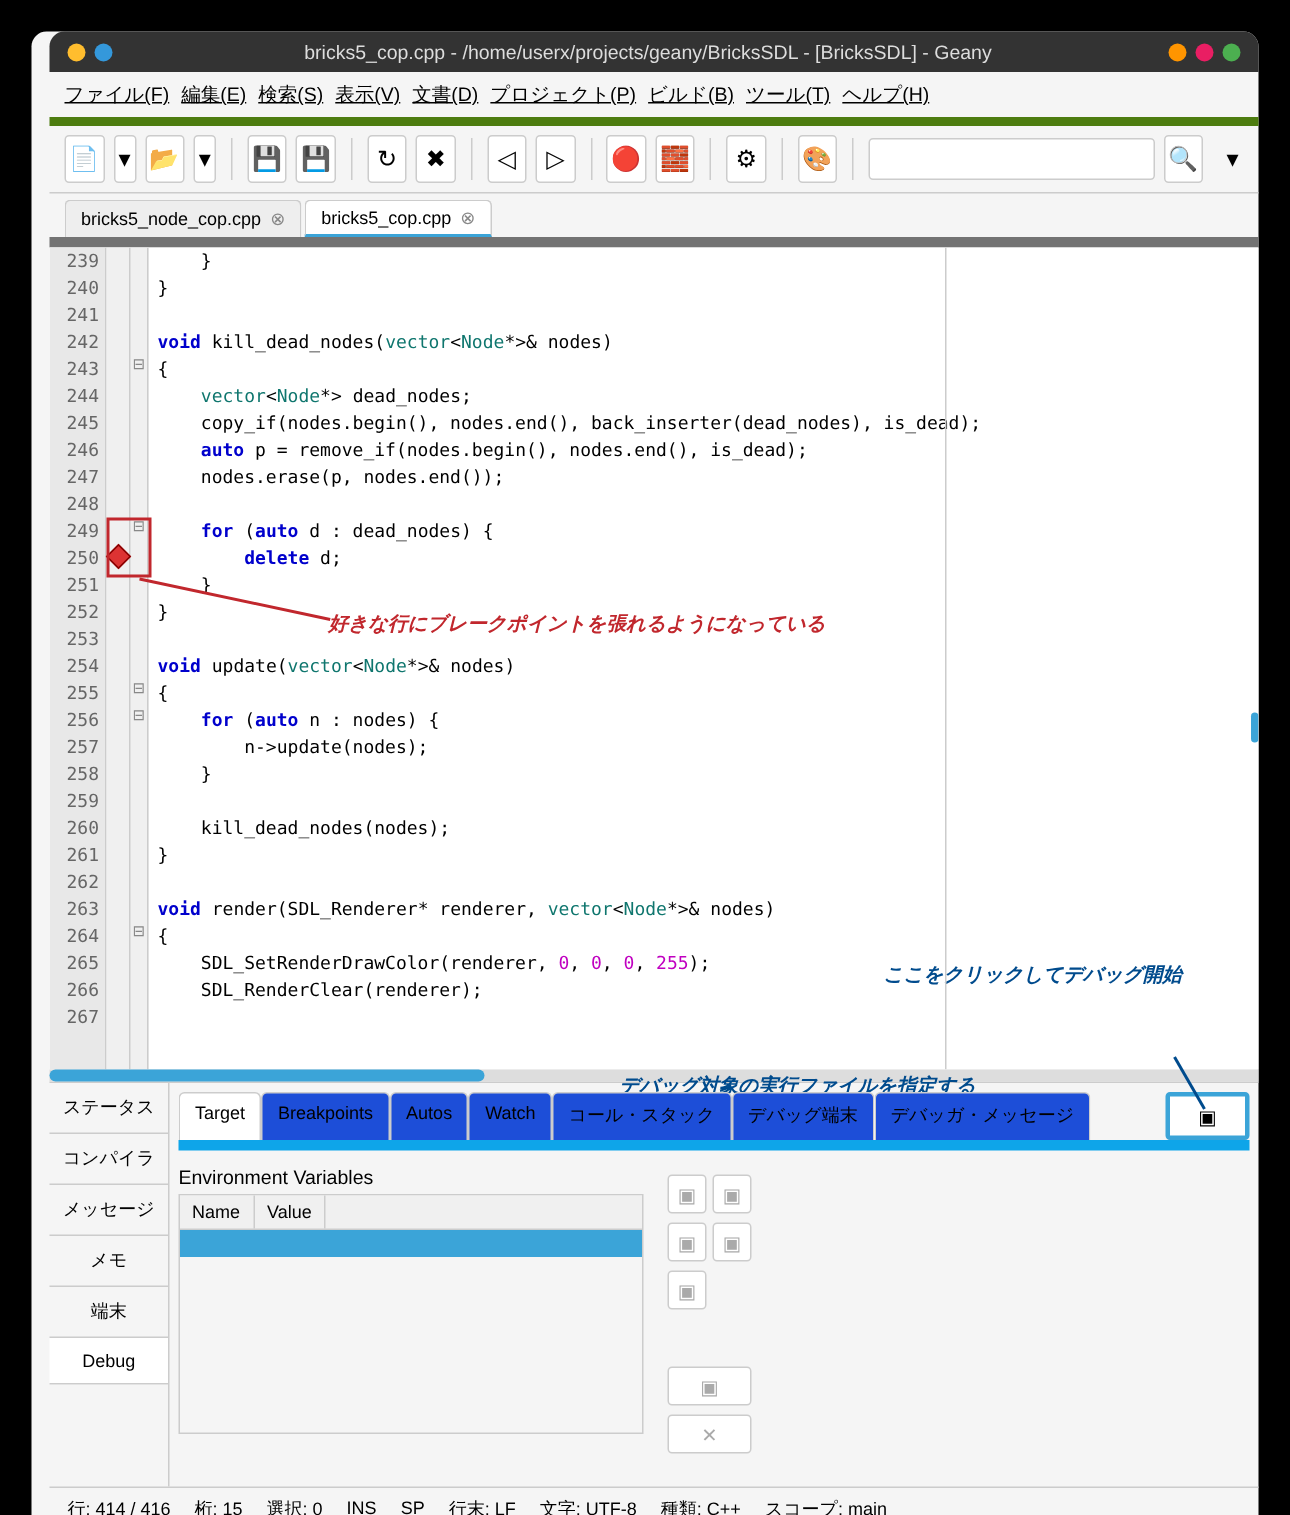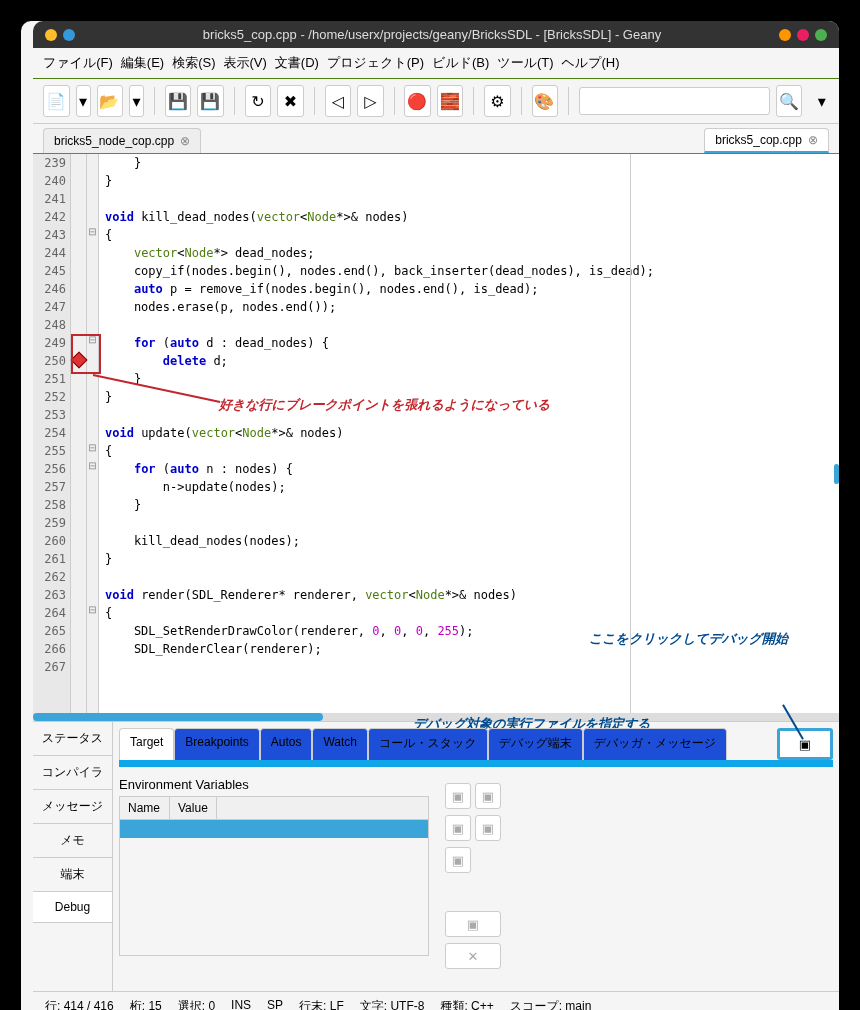--- a/index.html
+++ b/index.html
@@ -5,42 +5,42 @@
 * { box-sizing: border-box; margin: 0; padding: 0; }
 body { font-family: sans-serif; font-size: 13px; background: #000; width: 860px; height: 1010px; overflow: hidden; }
 .window { background: #f5f5f5; border-radius: 10px; margin: 21px; height: 1000px; display: flex; flex-direction: column; padding-left: 12px; }
 .titlebar { background: #333; color: #ddd; padding: 6px 12px; display: flex; align-items: center; border-radius: 10px 10px 0 0; }
 .titlebar .dots-left { display: flex; gap: 6px; margin-right: 10px; }
 .titlebar .dots-right { display: flex; gap: 6px; margin-left: auto; }
 .dot { width: 12px; height: 12px; border-radius: 50%; }
 .dot.y { background: #ffbd2e; } .dot.b { background: #3498db; } .dot.o { background: #ff9500; }
 .dot.p { background: #e91e63; } .dot.g { background: #4caf50; }
 .titlebar .title { flex: 1; text-align: center; font-size: 13px; }
-.menubar { padding: 6px 10px; display: flex; gap: 8px; font-size: 13px; border-bottom: 1px solid #4d7c0f; }
+.menubar { padding: 6px 10px; display: flex; gap: 8px; font-size: 13px; border-bottom: 6px solid #4d7c0f; text-decoration: underline; }
 .menubar span { cursor: pointer; }
 .toolbar { padding: 6px 10px; display: flex; align-items: center; gap: 6px; border-bottom: 1px solid #ccc; }
 .tbtn { width: 32px; height: 32px; border: 1px solid #ccc; border-radius: 3px; display: flex; align-items: center; justify-content: center; background: #fff; cursor: pointer; font-size: 16px; }
 .tsep { width: 1px; height: 28px; background: #ccc; margin: 0 4px; }
 .tsearch { flex: 0 0 150px; height: 28px; border: 1px solid #ccc; border-radius: 3px; padding: 0 6px; }
-.tabs { display: flex; padding: 4px 10px 0; gap: 2px; border-bottom: 1px solid #737373; justify-content: space-between; }
+.tabs { display: flex; padding: 4px 10px 0; gap: 2px; border-bottom: 7px solid #737373; }
 .tab { padding: 4px 10px; border: 1px solid #ccc; border-bottom: none; border-radius: 4px 4px 0 0; background: #eee; display: flex; align-items: center; gap: 6px; font-size: 12px; cursor: pointer; }
 .tab.active { background: #fff; border-bottom: 2px solid #3ba4d8; }
 .tab .close { color: #888; cursor: pointer; }
 .editor { flex: 1; display: flex; background: #fff; overflow: hidden; position: relative; }
 .gutter { background: #e8e8e8; border-right: 1px solid #ccc; padding: 2px 0; font-family: monospace; font-size: 12px; color: #666; text-align: right; width: 38px; }
 .gutter .ln { height: 18px; padding: 0 4px; }
 .markers { width: 16px; background: #f0f0f0; border-right: 1px solid #ccc; position: relative; }
 .fold { width: 12px; background: #f0f0f0; border-right: 1px solid #ccc; }
 .fold .fm { height: 18px; text-align: center; color: #888; font-size: 10px; }
 .bp { position: absolute; width: 12px; height: 12px; background: #d33; border: 1px solid #800; transform: rotate(45deg); left: 2px; }
 .bp-box { position: absolute; border: 2px solid #c1272d; pointer-events: none; }
 .code { flex: 1; font-family: monospace; font-size: 12px; padding: 2px 6px; position: relative; }
 .code .line { height: 18px; white-space: pre; }
 .kw { color: #0000cc; font-weight: bold; }
-.ty { color: #4d7c0f; }
+.ty { color: #0f766e; }
 .num { color: #c000c0; }
 .annotation { position: absolute; color: #c1272d; font-size: 13px; font-weight: bold; pointer-events: none; font-style: italic; }
 .arrow-line { position: absolute; background: #c1272d; pointer-events: none; }
 .vsplit { position: absolute; right: 208px; top: 0; bottom: 0; width: 1px; background: #ccc; }
 .hscroll { height: 8px; background: #ddd; position: relative; }
 .hscroll .thumb { position: absolute; left: 0; width: 290px; height: 8px; background: #3ba4d8; border-radius: 4px; }
 .vscroll-ind { position: absolute; right: 0; top: 310px; width: 5px; height: 20px; background: #3ba4d8; border-radius: 3px; }
 .bottom { display: flex; border-top: 1px solid #ccc; height: 270px; }
 .side-tabs { width: 80px; display: flex; flex-direction: column; border-right: 1px solid #ccc; }
 .side-tabs .stab { padding: 8px 6px; text-align: center; font-size: 12px; border-bottom: 1px solid #ccc; cursor: pointer; }

